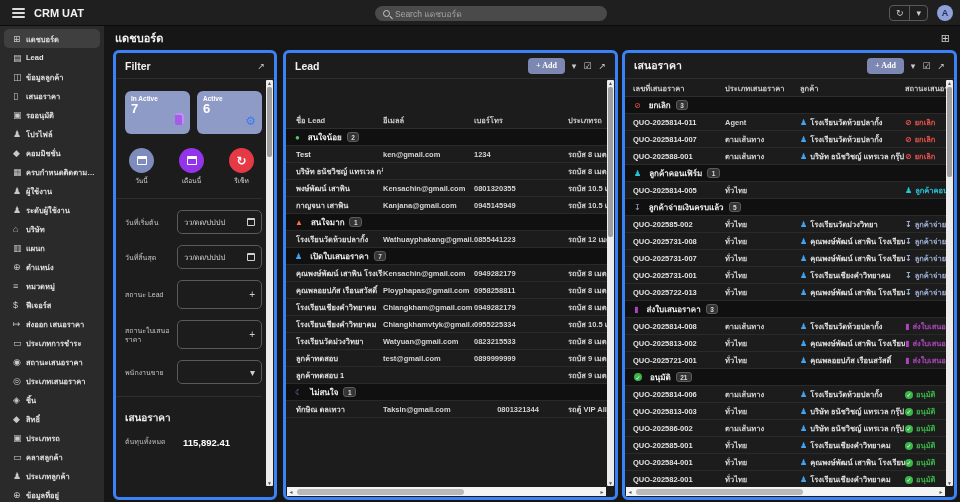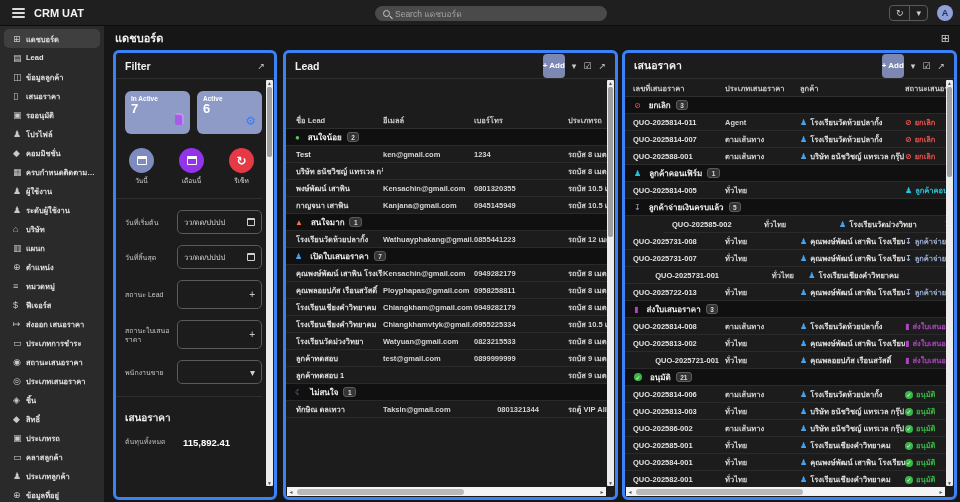--- a/index.html
+++ b/index.html
@@ -45,21 +45,21 @@
   .panel { position:absolute; top:24px; height:450px; background:#1c1c1c; border:3px solid #3b82f6;
     border-radius:6px; overflow:hidden; }
   .filter-panel { left:9px;  width:164px; }
   .lead-panel   { left:179px; width:335px; }
   .quote-panel  { left:518px; width:335px; }
 
   .panel-head { height:26px; display:flex; align-items:center; padding:0 9px; border-bottom:1px solid #2e2e2e; }
   .panel-title { font-size:10.5px; font-weight:700; color:#f0f0f0; }
   .head-actions { margin-left:auto; display:flex; align-items:center; gap:7px; }
   .add-btn { background:#7c88b2; color:#fff; font-size:8px; font-weight:700; border:none; border-radius:4px;
-    height:24px; padding:0 0; cursor:pointer; font-family:Liberation Sans, sans-serif; }
+    height:16px; padding:0 8px; cursor:pointer; font-family:Liberation Serif, serif; }
   .hd-ic { font-size:9px; color:#c9c9c9; cursor:pointer; }
 
   
   .filter-body { position:absolute; top:27px; left:0; right:8px; bottom:0; padding:11px 4px 0 9px; overflow:hidden; }
   .stats { display:grid; grid-template-columns:1fr 1fr; gap:7px; }
   .stat-card { height:43px; border-radius:6px; background:#8e9bc7; padding:4px 6px; position:relative; cursor:pointer; }
   .stat-label { font-size:6.5px; font-weight:700; color:#fff; }
   .stat-value { font-size:13px; font-weight:700; color:#fff; line-height:14px; }
   .stat-ic { position:absolute; right:6px; bottom:5px; }
   .ic-file { width:9px; height:12px; background:#a65ce8; border-radius:2px; display:inline-block; box-shadow:inset -2px 2px 0 #c18ff2; }
@@ -512,39 +512,39 @@
           <span class="cell" style="flex: 0 0 92px; width: 92px;">QUO-2025814-005</span>
           <span class="cell dim" style="flex: 0 0 75px; width: 75px;">ทั่วไทย</span>
           <span class="cell" style="flex: 0 0 105px; width: 105px;"></span>
           <span class="cell" style="flex: 0 0 150px; width: 150px;"><span class="st-ic" style="color: rgb(38, 198, 218);">♟</span><span style="color: rgb(38, 198, 218);">ลูกค้าคอนเฟิร์ม</span></span>
         </div>
         <div class="g-row">
           <span class="st-ic" style="color: rgb(159, 176, 214);">↧</span>
           <span class="g-label">ลูกค้าจ่ายเงินครบแล้ว</span>
           <span class="g-badge">5</span>
         </div>
-        <div class="t-row" style="padding-left: 8px; margin-left: 39px;">
+        <div class="t-row" style="padding-left: 8px;">
           <span class="cell" style="flex: 0 0 92px; width: 92px;">QUO-202585-002</span>
           <span class="cell dim" style="flex: 0 0 75px; width: 75px;">ทั่วไทย</span>
           <span class="cell" style="flex: 0 0 105px; width: 105px;"><span class="st-ic" style="color: rgb(66, 165, 245);">♟</span><span>โรงเรียนวัดม่วงวิทยา</span></span>
           <span class="cell" style="flex: 0 0 150px; width: 150px;"><span class="st-ic" style="color: rgb(159, 176, 214);">↧</span><span style="color: rgb(159, 176, 214);">ลูกค้าจ่ายเงินครบแล้ว</span></span>
         </div>
         <div class="t-row" style="padding-left: 8px;">
           <span class="cell" style="flex: 0 0 92px; width: 92px;">QUO-2025731-008</span>
           <span class="cell dim" style="flex: 0 0 75px; width: 75px;">ทั่วไทย</span>
           <span class="cell" style="flex: 0 0 105px; width: 105px;"><span class="st-ic" style="color: rgb(66, 165, 245);">♟</span><span>คุณพงษ์พัฒน์ เสาพิน โรงเรียนบ้าน</span></span>
           <span class="cell" style="flex: 0 0 150px; width: 150px;"><span class="st-ic" style="color: rgb(159, 176, 214);">↧</span><span style="color: rgb(159, 176, 214);">ลูกค้าจ่ายเงินครบแล้ว</span></span>
         </div>
         <div class="t-row" style="padding-left: 8px;">
           <span class="cell" style="flex: 0 0 92px; width: 92px;">QUO-2025731-007</span>
           <span class="cell dim" style="flex: 0 0 75px; width: 75px;">ทั่วไทย</span>
           <span class="cell" style="flex: 0 0 105px; width: 105px;"><span class="st-ic" style="color: rgb(66, 165, 245);">♟</span><span>คุณพงษ์พัฒน์ เสาพิน โรงเรียนบ้าน</span></span>
           <span class="cell" style="flex: 0 0 150px; width: 150px;"><span class="st-ic" style="color: rgb(159, 176, 214);">↧</span><span style="color: rgb(159, 176, 214);">ลูกค้าจ่ายเงินครบแล้ว</span></span>
         </div>
-        <div class="t-row" style="padding-left: 8px; text-align: right;">
+        <div class="t-row" style="padding-left: 8px;">
           <span class="cell" style="flex: 0 0 92px; width: 92px;">QUO-2025731-001</span>
           <span class="cell dim" style="flex: 0 0 75px; width: 75px;">ทั่วไทย</span>
           <span class="cell" style="flex: 0 0 105px; width: 105px;"><span class="st-ic" style="color: rgb(66, 165, 245);">♟</span><span>โรงเรียนเชียงคำวิทยาคม</span></span>
           <span class="cell" style="flex: 0 0 150px; width: 150px;"><span class="st-ic" style="color: rgb(159, 176, 214);">↧</span><span style="color: rgb(159, 176, 214);">ลูกค้าจ่ายเงินครบแล้ว</span></span>
         </div>
         <div class="t-row" style="padding-left: 8px;">
           <span class="cell" style="flex: 0 0 92px; width: 92px;">QUO-2025722-013</span>
           <span class="cell dim" style="flex: 0 0 75px; width: 75px;">ทั่วไทย</span>
           <span class="cell" style="flex: 0 0 105px; width: 105px;"><span class="st-ic" style="color: rgb(66, 165, 245);">♟</span><span>คุณพงษ์พัฒน์ เสาพิน โรงเรียนบ้าน</span></span>
           <span class="cell" style="flex: 0 0 150px; width: 150px;"><span class="st-ic" style="color: rgb(159, 176, 214);">↧</span><span style="color: rgb(159, 176, 214);">ลูกค้าจ่ายเงินครบแล้ว</span></span>
@@ -560,21 +560,21 @@
           <span class="cell" style="flex: 0 0 105px; width: 105px;"><span class="st-ic" style="color: rgb(66, 165, 245);">♟</span><span>โรงเรียนวัดห้วยปลากั้ง</span></span>
           <span class="cell" style="flex: 0 0 150px; width: 150px;"><span class="st-ic" style="color: rgb(171, 71, 188);">▮</span><span style="color: rgb(171, 71, 188);">ส่งใบเสนอราคา</span></span>
         </div>
         <div class="t-row" style="padding-left: 8px;">
           <span class="cell" style="flex: 0 0 92px; width: 92px;">QUO-2025813-002</span>
           <span class="cell dim" style="flex: 0 0 75px; width: 75px;">ทั่วไทย</span>
           <span class="cell" style="flex: 0 0 105px; width: 105px;"><span class="st-ic" style="color: rgb(66, 165, 245);">♟</span><span>คุณพงษ์พัฒน์ เสาพิน โรงเรียนบ้าน</span></span>
           <span class="cell" style="flex: 0 0 150px; width: 150px;"><span class="st-ic" style="color: rgb(171, 71, 188);">▮</span><span style="color: rgb(171, 71, 188);">ส่งใบเสนอราคา</span></span>
         </div>
         <div class="t-row" style="padding-left: 8px;">
-          <span class="cell" style="flex: 0 0 92px; width: 92px; text-align: right;">QUO-2025721-001</span>
+          <span class="cell" style="flex: 0 0 92px; width: 92px;">QUO-2025721-001</span>
           <span class="cell dim" style="flex: 0 0 75px; width: 75px;">ทั่วไทย</span>
           <span class="cell" style="flex: 0 0 105px; width: 105px;"><span class="st-ic" style="color: rgb(66, 165, 245);">♟</span><span>คุณพลอยปภัส เรือนสวัสดิ์</span></span>
           <span class="cell" style="flex: 0 0 150px; width: 150px;"><span class="st-ic" style="color: rgb(171, 71, 188);">▮</span><span style="color: rgb(171, 71, 188);">ส่งใบเสนอราคา</span></span>
         </div>
         <div class="g-row">
           <span class="chk-circle">✓</span>
           <span class="g-label">อนุมัติ</span>
           <span class="g-badge">21</span>
         </div>
         <div class="t-row" style="padding-left: 8px;">

